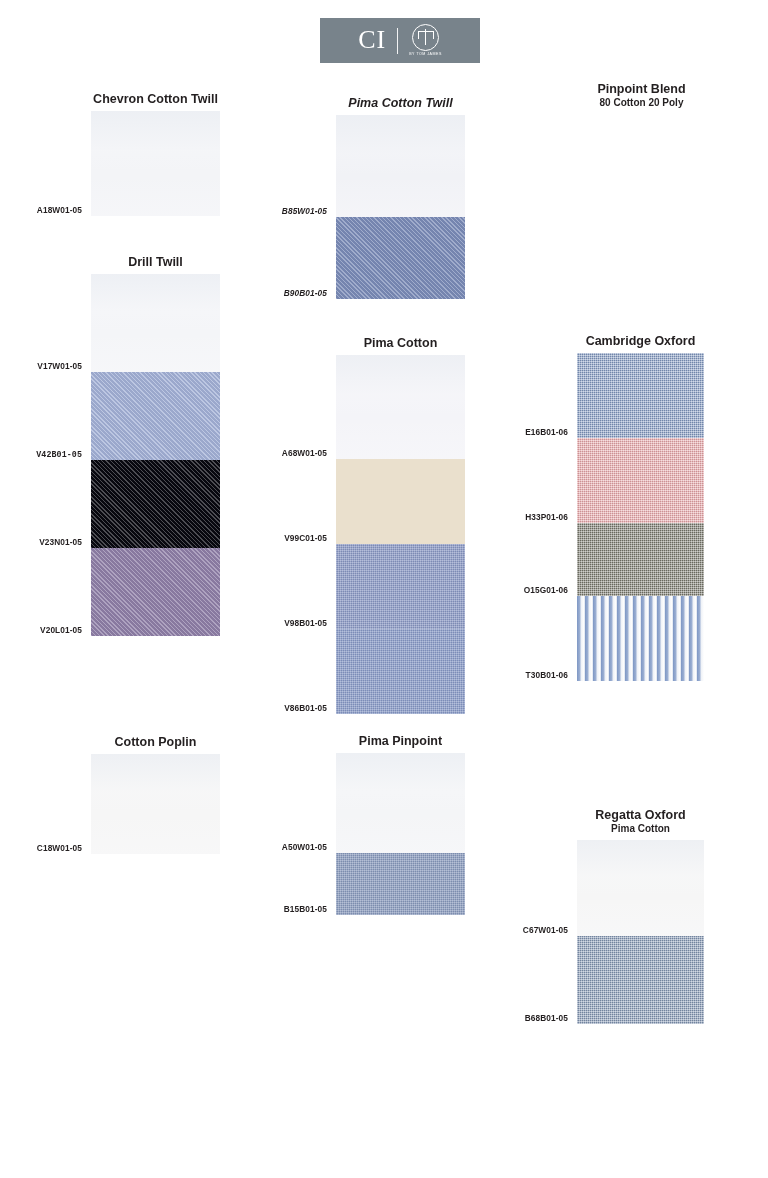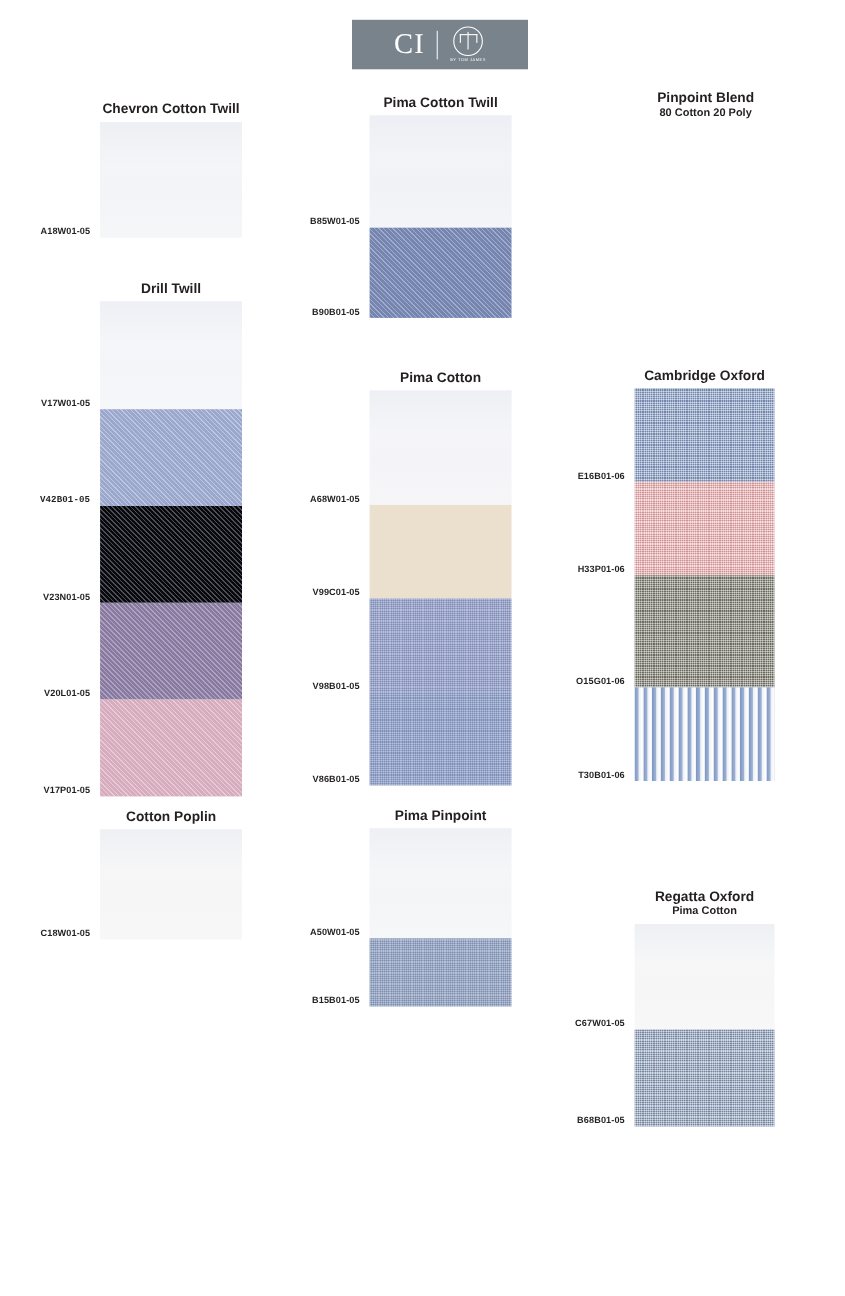--- a/index.html
+++ b/index.html
@@ -221,34 +221,31 @@
         </div>
         <div class="swatch tex-twill" style="height: 88px; background-color: rgb(163, 177, 215); font-family: Liberation Mono, monospace;">
           <div class="swatch-label">V42B01-05</div>
         </div>
         <div class="swatch tex-twill" style="height: 88px; background-color: rgb(8, 8, 16);">
           <div class="swatch-label">V23N01-05</div>
         </div>
         <div class="swatch tex-twill" style="height: 88px; background-color: rgb(143, 127, 168);">
           <div class="swatch-label">V20L01-05</div>
         </div>
-        <div class="swatch tex-twill" style="height: 88px; background-color: rgb(226, 182, 200);">
-          <div class="swatch-label">V17P01-05</div>
-        </div>
       </div>
     </div>
     <div class="swatch-group" style="left: 91px; top: 735px; width: 129px;">
       <div class="group-title">Cotton Poplin</div>
       <div class="swatch-stack">
         <div class="swatch tex-white-soft" style="height: 100px; background-color: rgb(246, 246, 246);">
           <div class="swatch-label">C18W01-05</div>
         </div>
       </div>
     </div>
-    <div class="swatch-group" style="left: 336px; top: 86px; width: 129px;">
+    <div class="swatch-group" style="left: 336px; top: 96px; width: 129px; font-style: italic;">
       <div class="group-title">Pima Cotton Twill</div>
       <div class="swatch-stack">
         <div class="swatch tex-white-soft" style="height: 102px; background-color: rgb(241, 242, 246);">
           <div class="swatch-label">B85W01-05</div>
         </div>
         <div class="swatch tex-twill" style="height: 82px; background-color: rgb(123, 140, 184);">
           <div class="swatch-label">B90B01-05</div>
         </div>
       </div>
     </div>
@@ -286,21 +283,21 @@
     </div>
     <div class="swatch-group" style="left: 577px; top: 334px; width: 127px;">
       <div class="group-title">Cambridge Oxford</div>
       <div class="swatch-stack">
         <div class="swatch tex-oxford" style="height: 85px; background-color: rgb(127, 151, 192);">
           <div class="swatch-label">E16B01-06</div>
         </div>
         <div class="swatch tex-oxford" style="height: 85px; background-color: rgb(232, 163, 166);">
           <div class="swatch-label">H33P01-06</div>
         </div>
-        <div class="swatch tex-oxford" style="height: 102px; background-color: rgb(119, 119, 106);">
+        <div class="swatch tex-oxford" style="height: 73px; background-color: rgb(119, 119, 106);">
           <div class="swatch-label">O15G01-06</div>
         </div>
         <div class="swatch tex-stripe" style="height: 85px; background-color: rgb(185, 198, 222);">
           <div class="swatch-label">T30B01-06</div>
         </div>
       </div>
     </div>
     <div class="swatch-group" style="left: 577px; top: 808px; width: 127px;">
       <div class="group-title">Regatta Oxford</div>
       <div class="group-subtitle">Pima Cotton</div>

